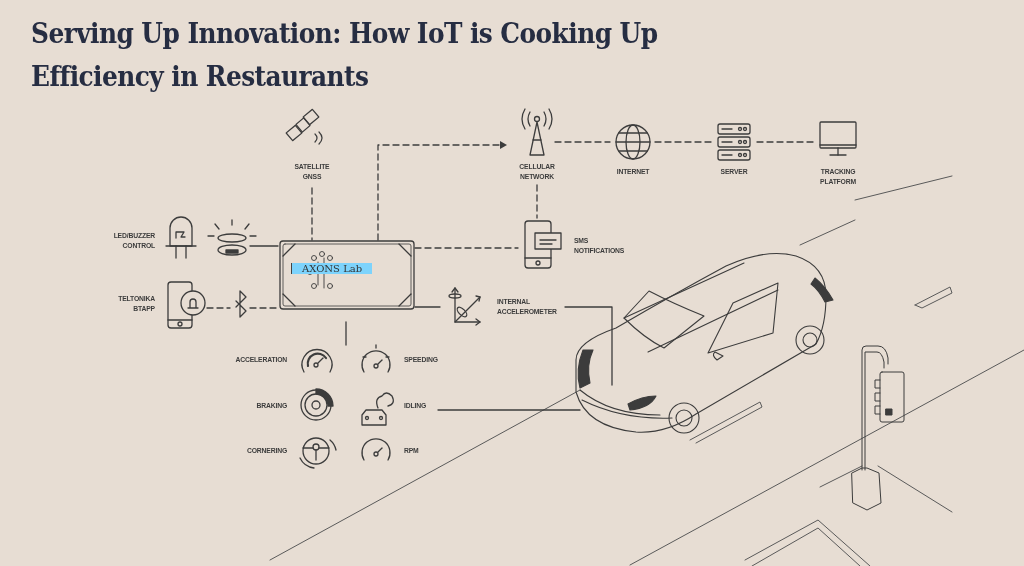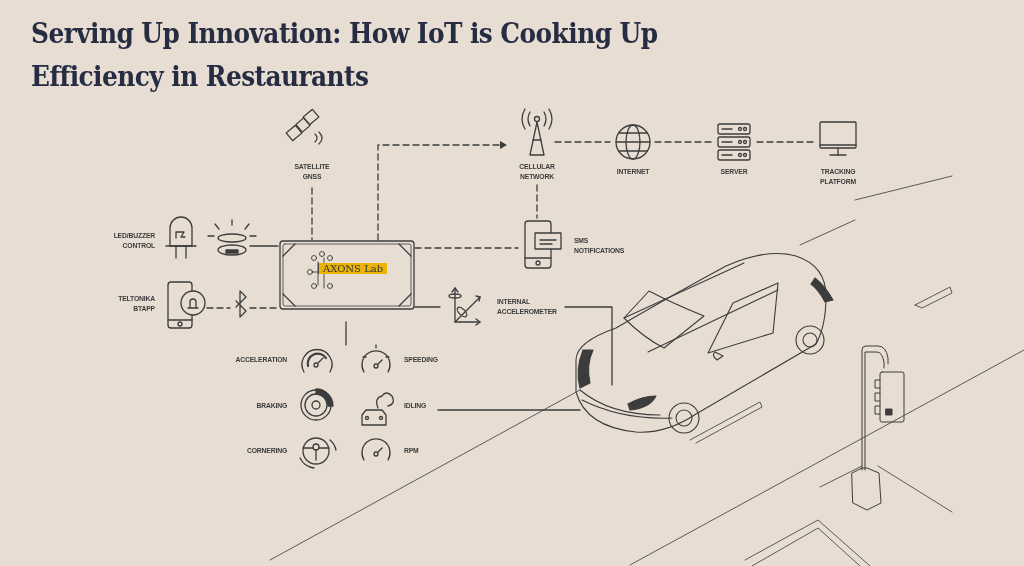--- a/index.html
+++ b/index.html
@@ -2,21 +2,21 @@
 <html><head>
 <meta charset="utf-8">
 <style>
   html, body { margin:0; padding:0; }
   body { width:1024px; height:566px; background:#e7ddd3; overflow:hidden; position:relative; font-family:"Liberation Sans", sans-serif; }
   .title { position:absolute; left:31px; top:12px; width:760px; font-family:"DejaVu Serif", serif; font-size:27px; line-height:43px; color:#262d42; font-weight:bold; letter-spacing:-0.6px; transform:scaleX(0.92); transform-origin:left top; }
   svg.diagram { position:absolute; left:0; top:0; }
   .lbl { position:absolute; font-family:"Liberation Sans", sans-serif; font-size:8px; font-weight:bold; color:#3c3c3c; line-height:10px; letter-spacing:-0.2px; transform:scaleX(0.85); transform-origin:left top; text-transform:uppercase; }
   .lbl.c { text-align:center; transform-origin:center top; }
   .lbl.r { text-align:right; transform-origin:right top; }
-  .brand { position:absolute; left:318px; top:263px; font-family:"DejaVu Serif", serif; font-size:10px; color:#333; background:#eab308; padding:0 4px; border-left:1px solid #444; }
+  .brand { position:absolute; left:291px; top:263px; font-family:"DejaVu Serif", serif; font-size:10px; color:#333; background:#7dd3fc; padding:0 10px; border-left:1px solid #444; }
 </style>
 </head>
 <body>
 
 <div class="title">
   <div>Serving Up Innovation: How IoT is Cooking Up</div>
   <div>Efficiency in Restaurants</div>
 </div>
 
 <svg class="diagram" width="1024" height="566" viewBox="0 0 1024 566" fill="none" stroke="#3c3c3c" stroke-width="1.3" stroke-linecap="round" stroke-linejoin="round">

